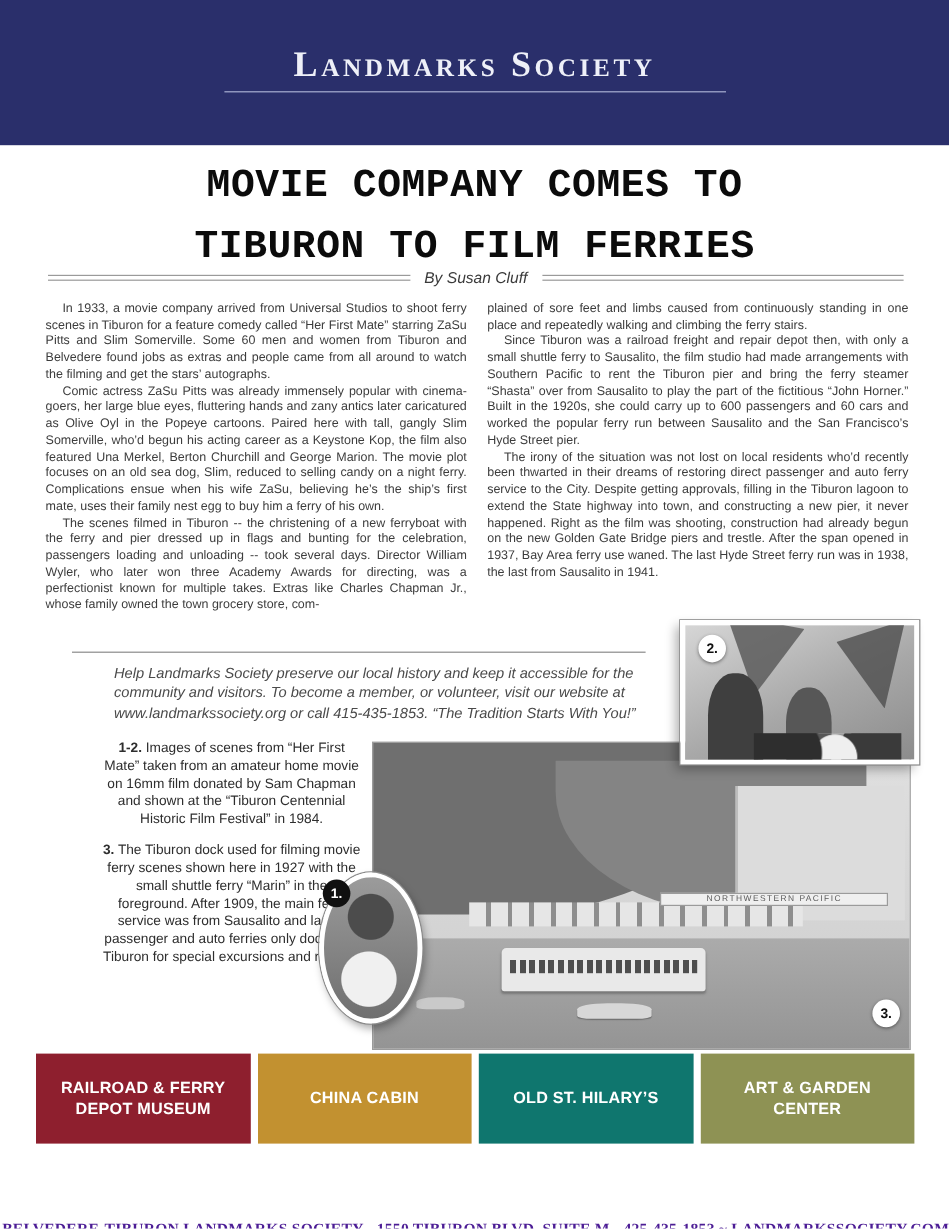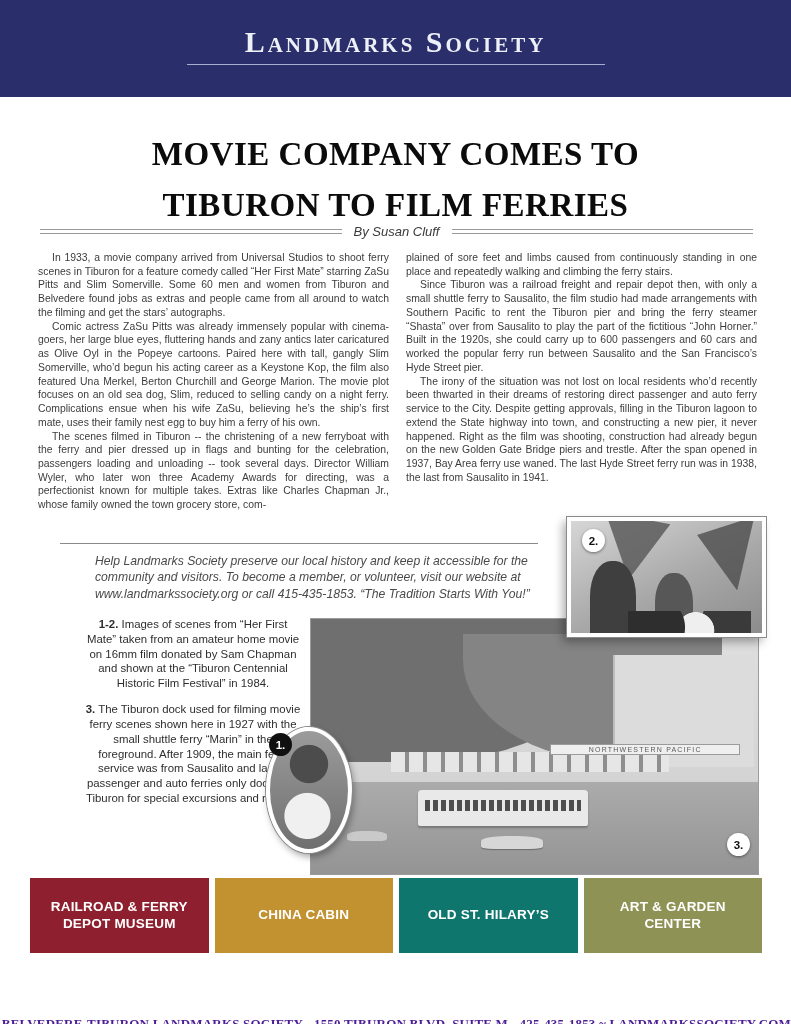--- a/index.html
+++ b/index.html
@@ -1,30 +1,30 @@
 <!DOCTYPE html>
 <html><head>
 <meta charset="utf-8">
 <style>
   html,body{margin:0;padding:0;background:#fff;}
   .page{position:relative;width:791px;height:1024px;background:#fff;overflow:hidden;
         font-family:"Liberation Sans",sans-serif;margin:0 auto;}
 
   
-  .masthead{position:absolute;top:0;left:0;right:0;height:97px;background:#2a2f6b;
+  .masthead{position:absolute;top:0;left:0;right:0;height:121px;background:#2a2f6b;
             display:flex;flex-direction:column;align-items:center;justify-content:center;}
   .org-name{font-family:"Liberation Serif",serif;font-variant:small-caps;font-weight:600;
             font-size:30px;letter-spacing:3px;color:#eef0f8;line-height:1;}
   .mast-divider{width:418px;border:none;border-top:1.5px solid #a9aed2;margin:7px 0 6px;}
   .tagline{font-family:"Liberation Serif",serif;font-style:italic;font-variant:small-caps;
            font-size:21px;letter-spacing:1px;color:#eef0f8;line-height:1;}
 
   
   .article-title{position:absolute;top:129px;left:0;right:0;text-align:center;
-        font-family:Liberation Serif, serif;font-weight:bold;font-size:33px;line-height:1.55;
+        font-family:Liberation Mono, monospace;font-weight:bold;font-size:33px;line-height:1.55;
         letter-spacing:.5px;color:#0b0b0b;}
   .byline-row{position:absolute;top:224px;left:40px;right:38px;display:flex;align-items:center;gap:12px;}
   .byline-rule{flex:1;height:3px;border-top:1px solid #9a9a9a;border-bottom:1px solid #9a9a9a;}
   .byline-text{font-style:italic;font-size:13px;color:#3a3a3a;white-space:nowrap;}
 
   
   .columns{position:absolute;top:251px;left:38px;right:34px;display:flex;gap:17px;}
   .col{flex:1;}
   .col p{margin:0;text-align:justify;font-size:10.4px;line-height:1.32;color:#3c3c3c;}
   .col p.indent{text-indent:14px;}

